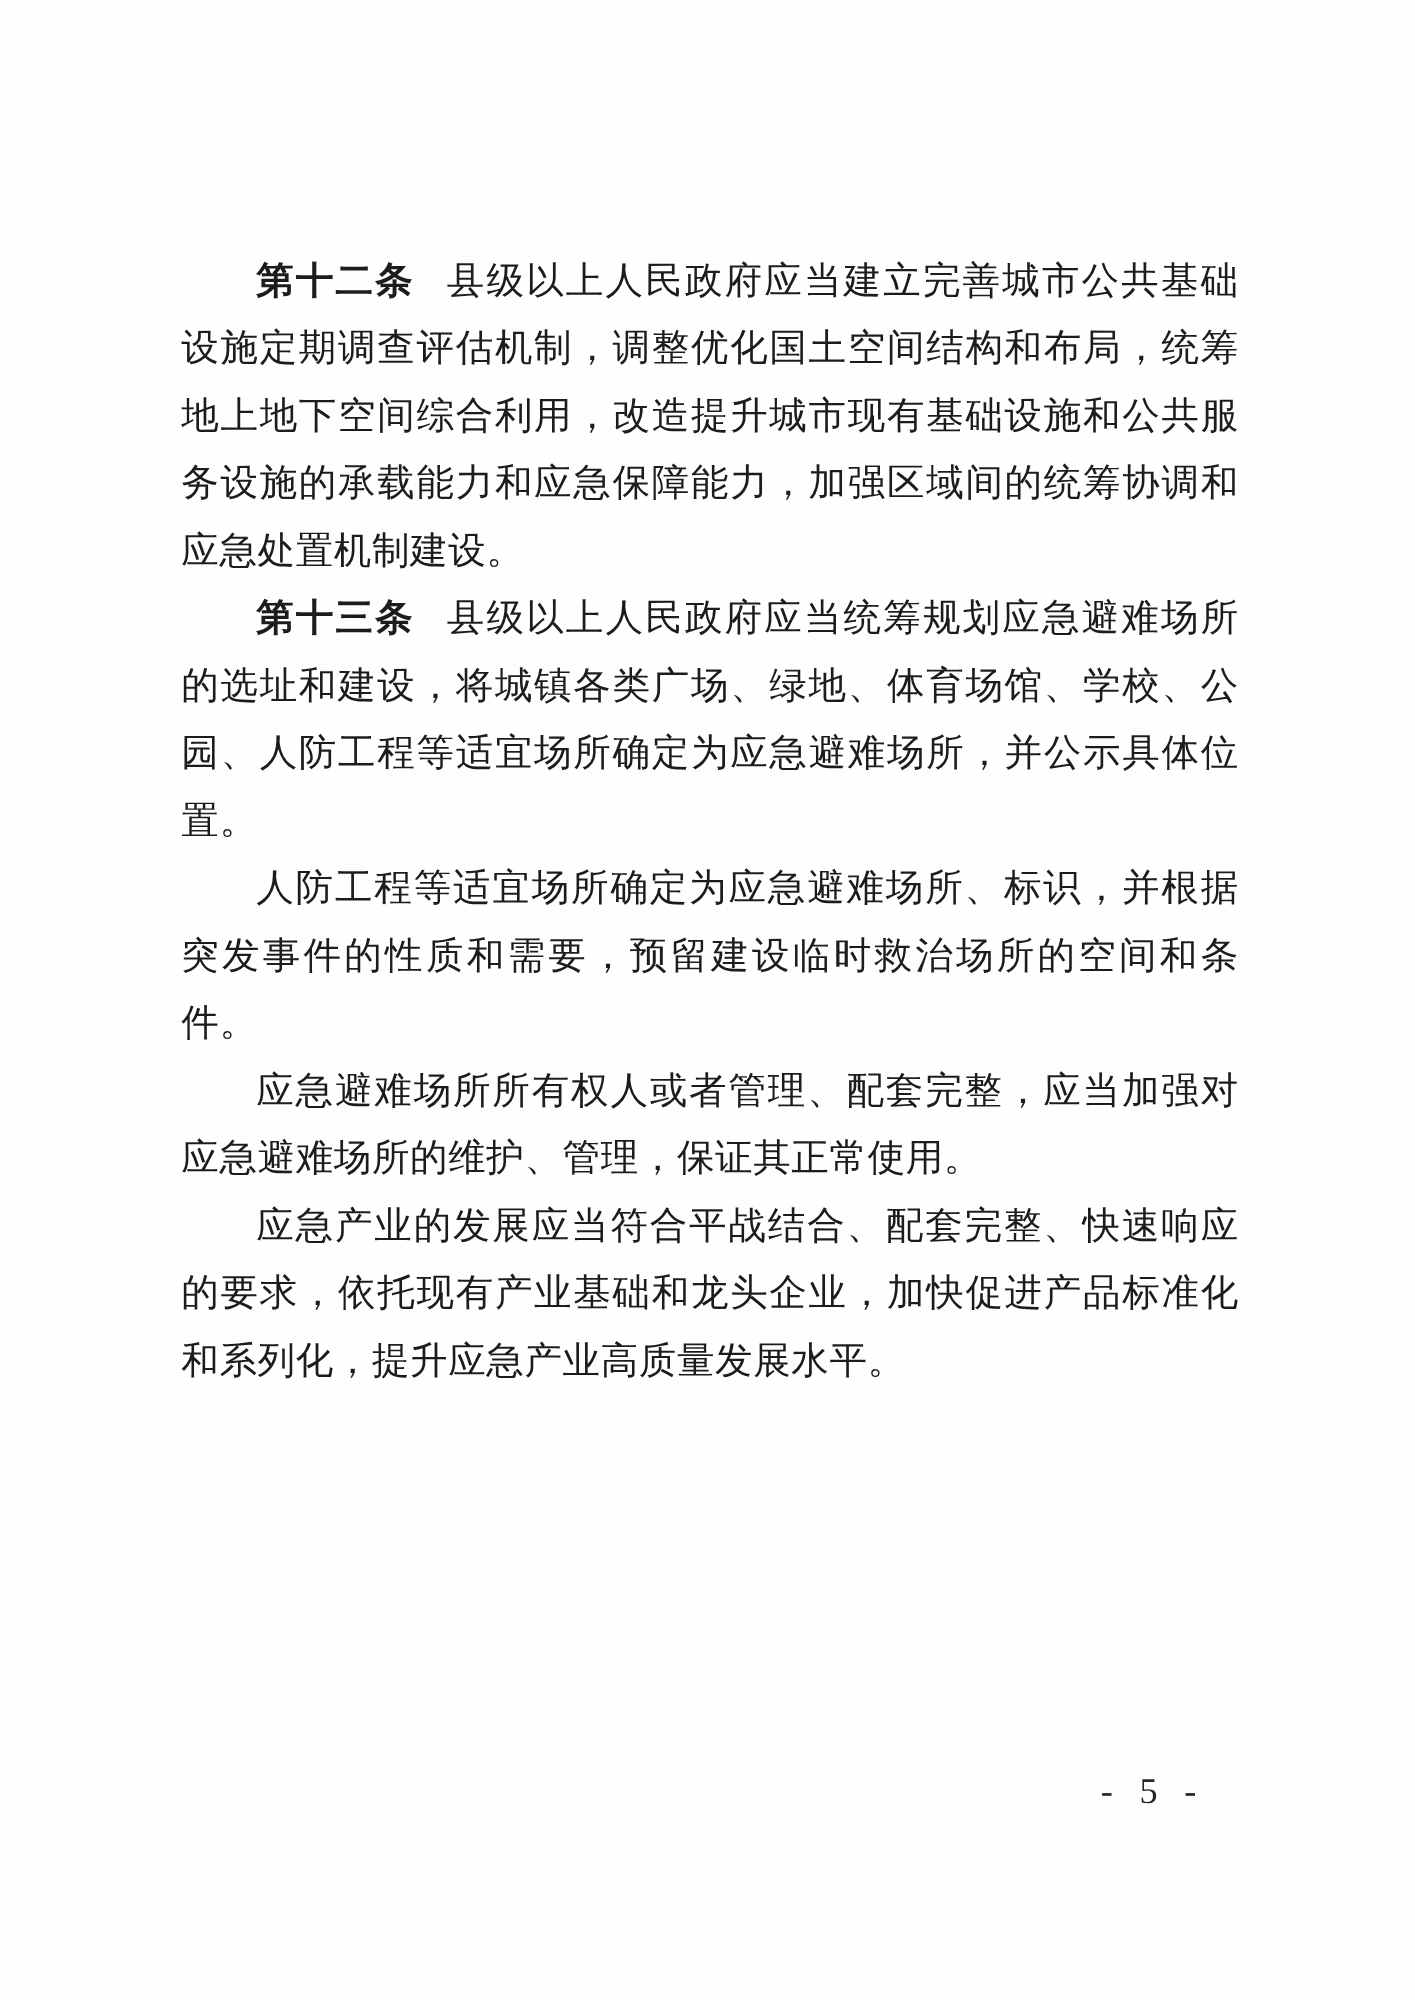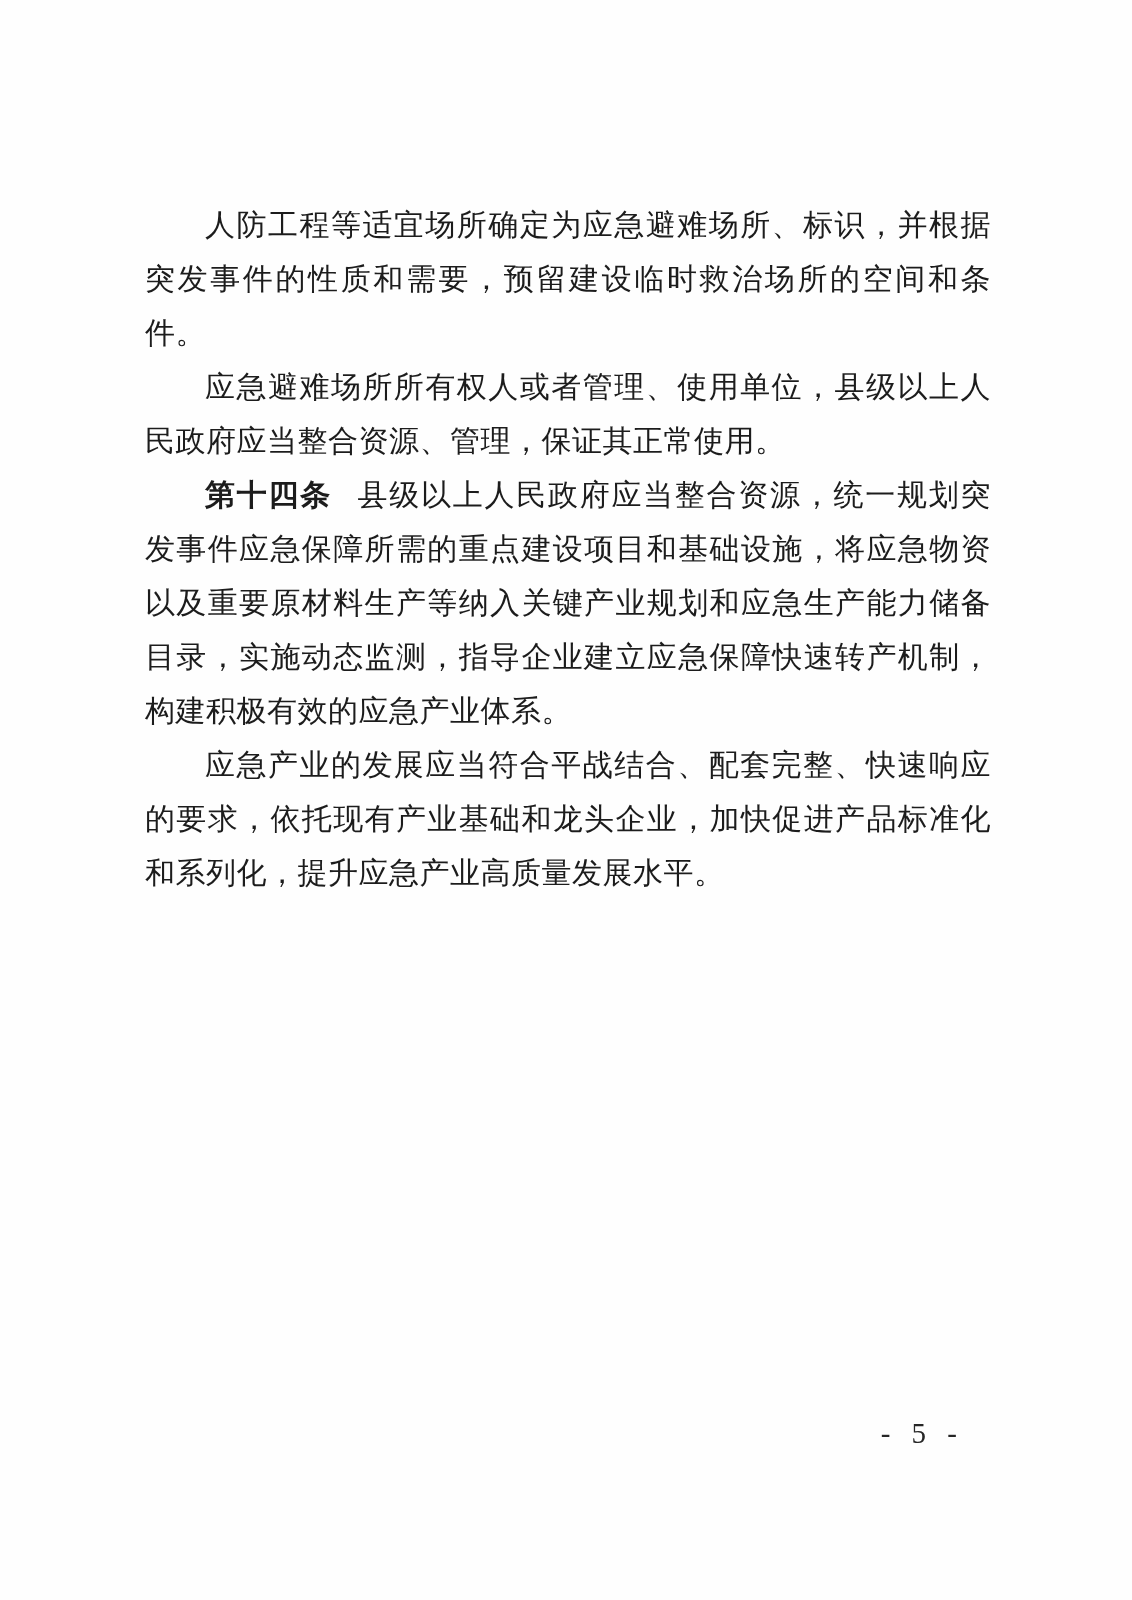--- a/index.html
+++ b/index.html
@@ -46,27 +46,28 @@
     letter-spacing: 7px;
     color: #262626;
     font-family: "Liberation Serif", "DejaVu Serif", serif;
   }
 </style>
 </head>
 <body>
 
 <div class="page">
   <div class="content">
+  <p class="para"><span class="para-head">第十二条</span><span class="para-body">县级以上人民政府应当建立完善城市公共基础设施定期调查评估机制，调整优化国土空间结构和布局，统筹地上地下空间综合利用，改造提升城市现有基础设施和公共服务设施的承载能力和应急保障能力，加强区域间的统筹协调和应急处置机制建设。</span></p>
 
+  <p class="para"><span class="para-head">第十三条</span><span class="para-body">县级以上人民政府应当统筹规划应急避难场所的选址和建设，将城镇各类广场、绿地、体育场馆、学校、公园、人防工程等适宜场所确定为应急避难场所，并公示具体位置。</span></p>
 
   <p class="para"><span class="para-body">人防工程等适宜场所确定为应急避难场所、标识，并根据突发事件的性质和需要，预留建设临时救治场所的空间和条件。</span></p>
 
-  <p class="para"><span class="para-body">应急避难场所所有权人或者管理、使用单位，县级以上人民政府应当整合资源、管理，保证其正常使用。</span></p>
+  <p class="para"><span class="para-body">应急避难场所所有权人或者管理、配套完整，应当加强对应急避难场所的维护、管理，保证其正常使用。</span></p>
 
 
-  <p class="para"><span class="para-head">第十四条</span><span class="para-body">县级以上人民政府应当整合资源，统一规划突发事件应急保障所需的重点建设项目和基础设施，将应急物资以及重要原材料生产等纳入关键产业规划和应急生产能力储备目录，实施动态监测，指导企业建立应急保障快速转产机制，构建积极有效的应急产业体系。</span></p>
 
   <p class="para"><span class="para-body">应急产业的发展应当符合平战结合、配套完整、快速响应的要求，依托现有产业基础和龙头企业，加快促进产品标准化和系列化，提升应急产业高质量发展水平。</span></p>
 </div>
   <div class="footer">
     <span>- 5 -</span>
   </div>
 </div>
 
 </body></html>

